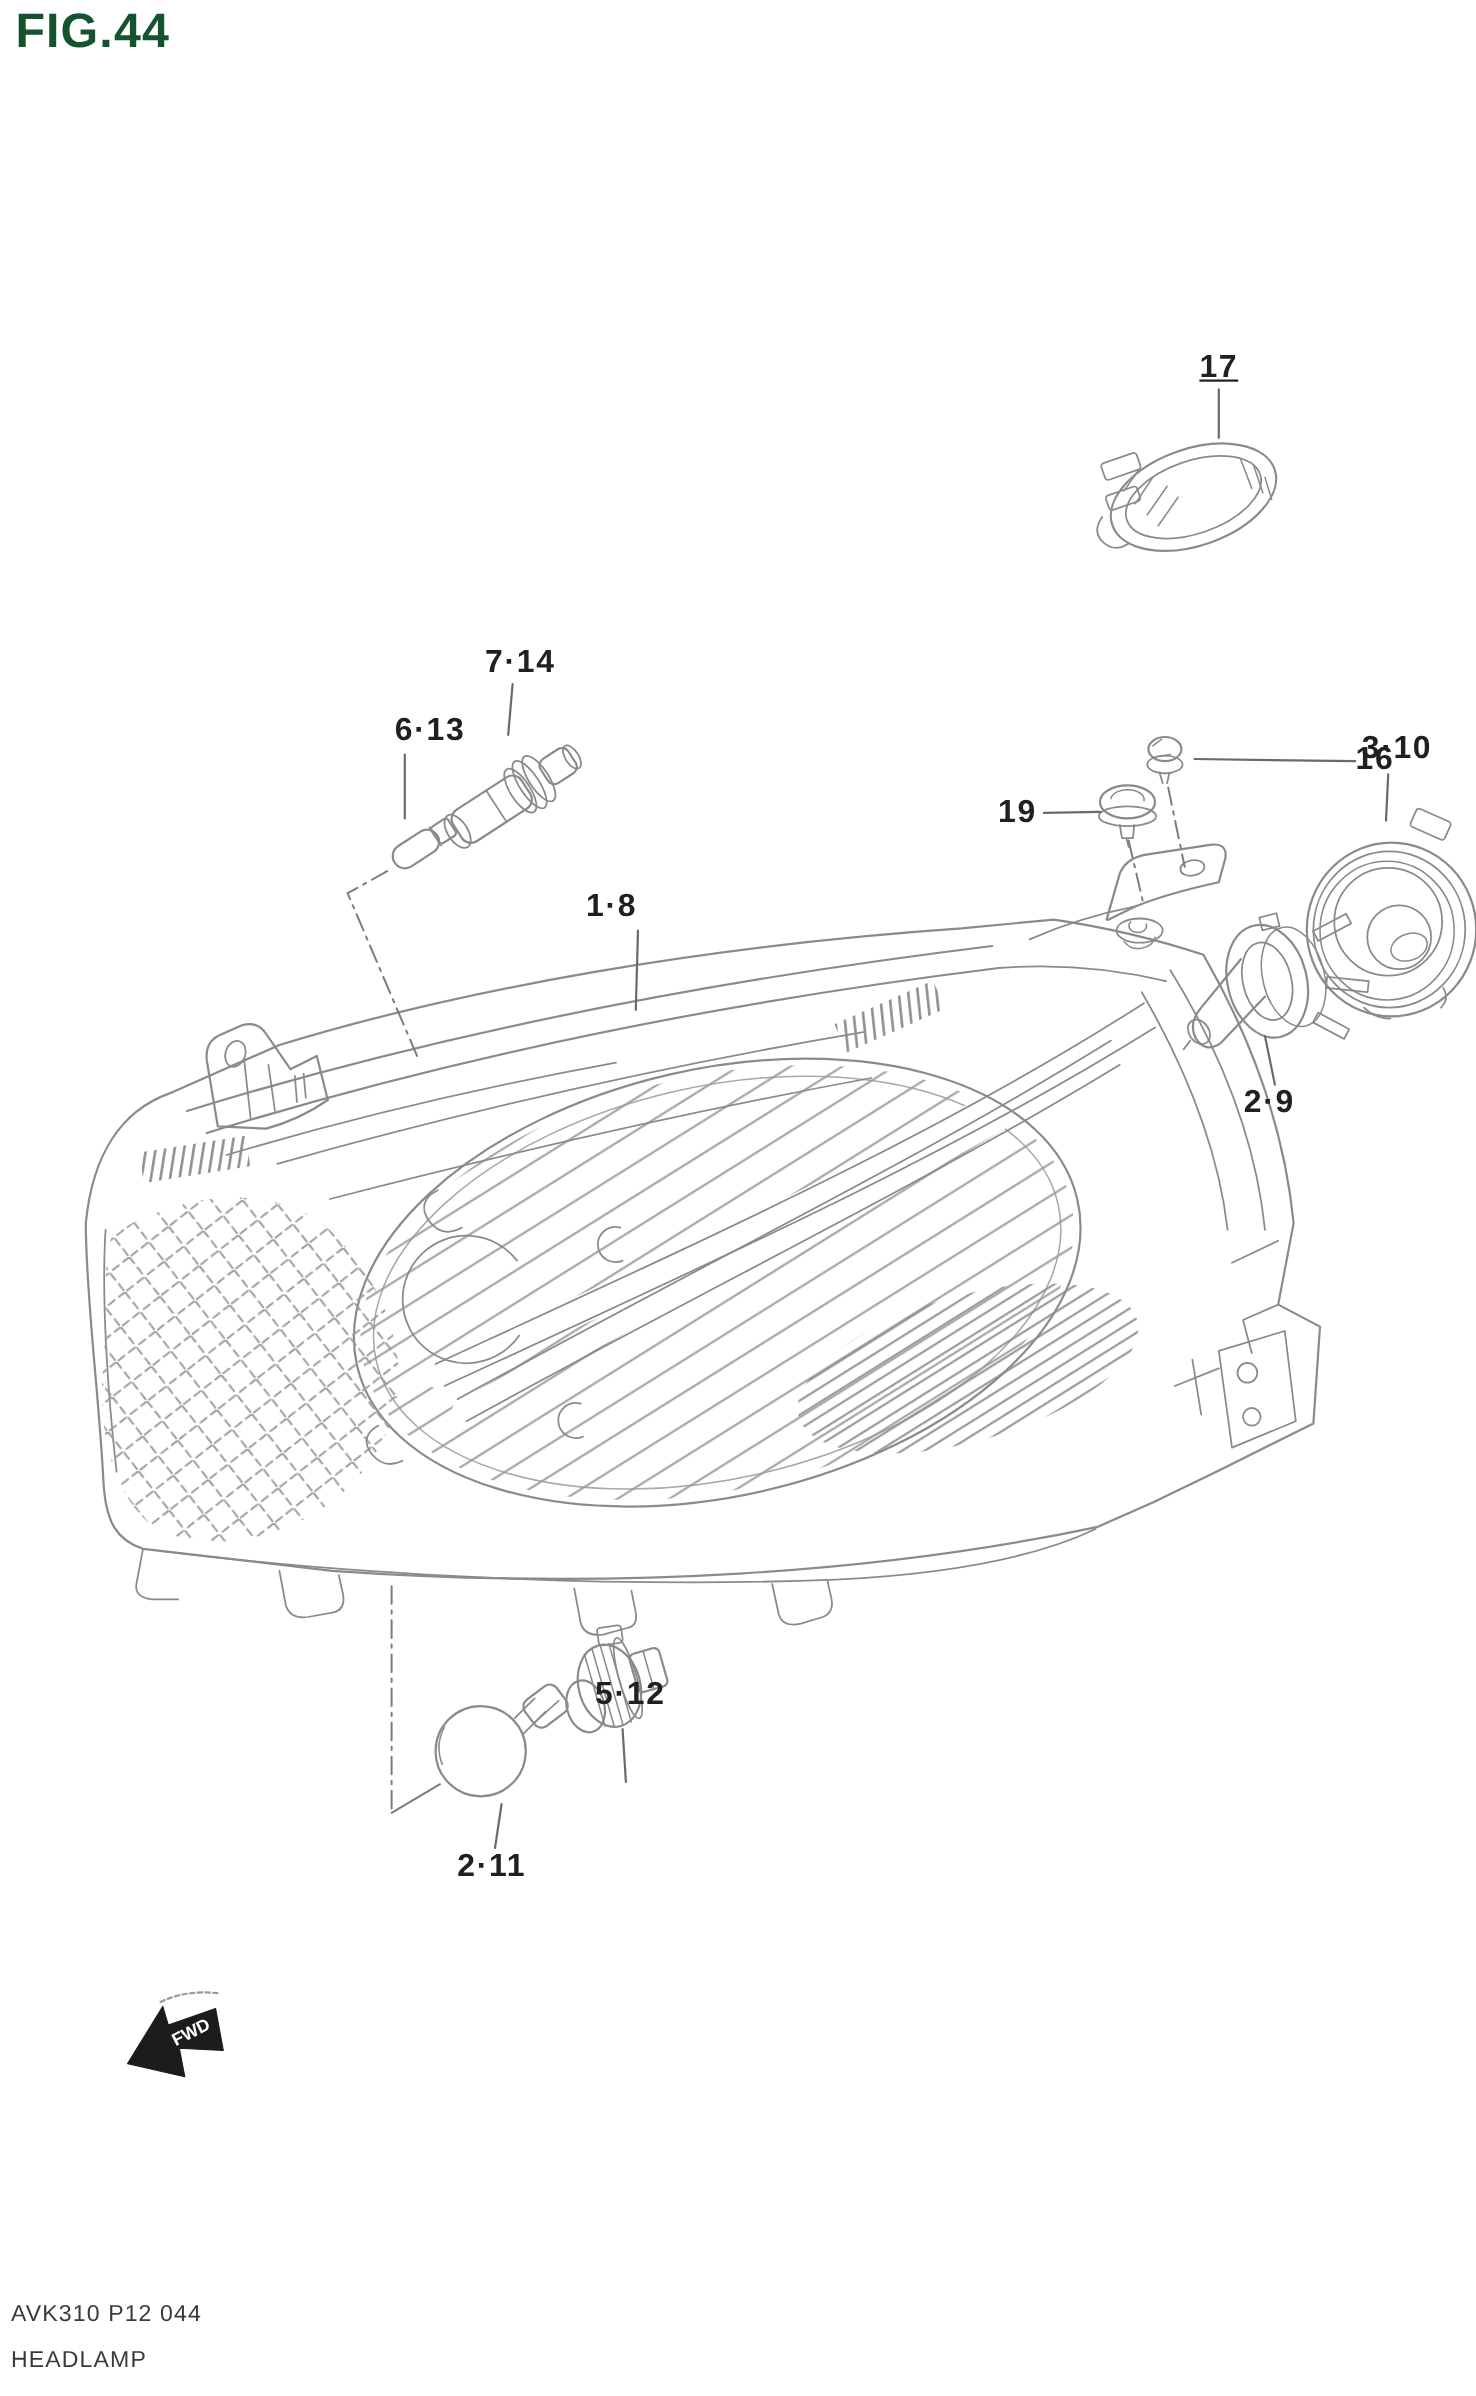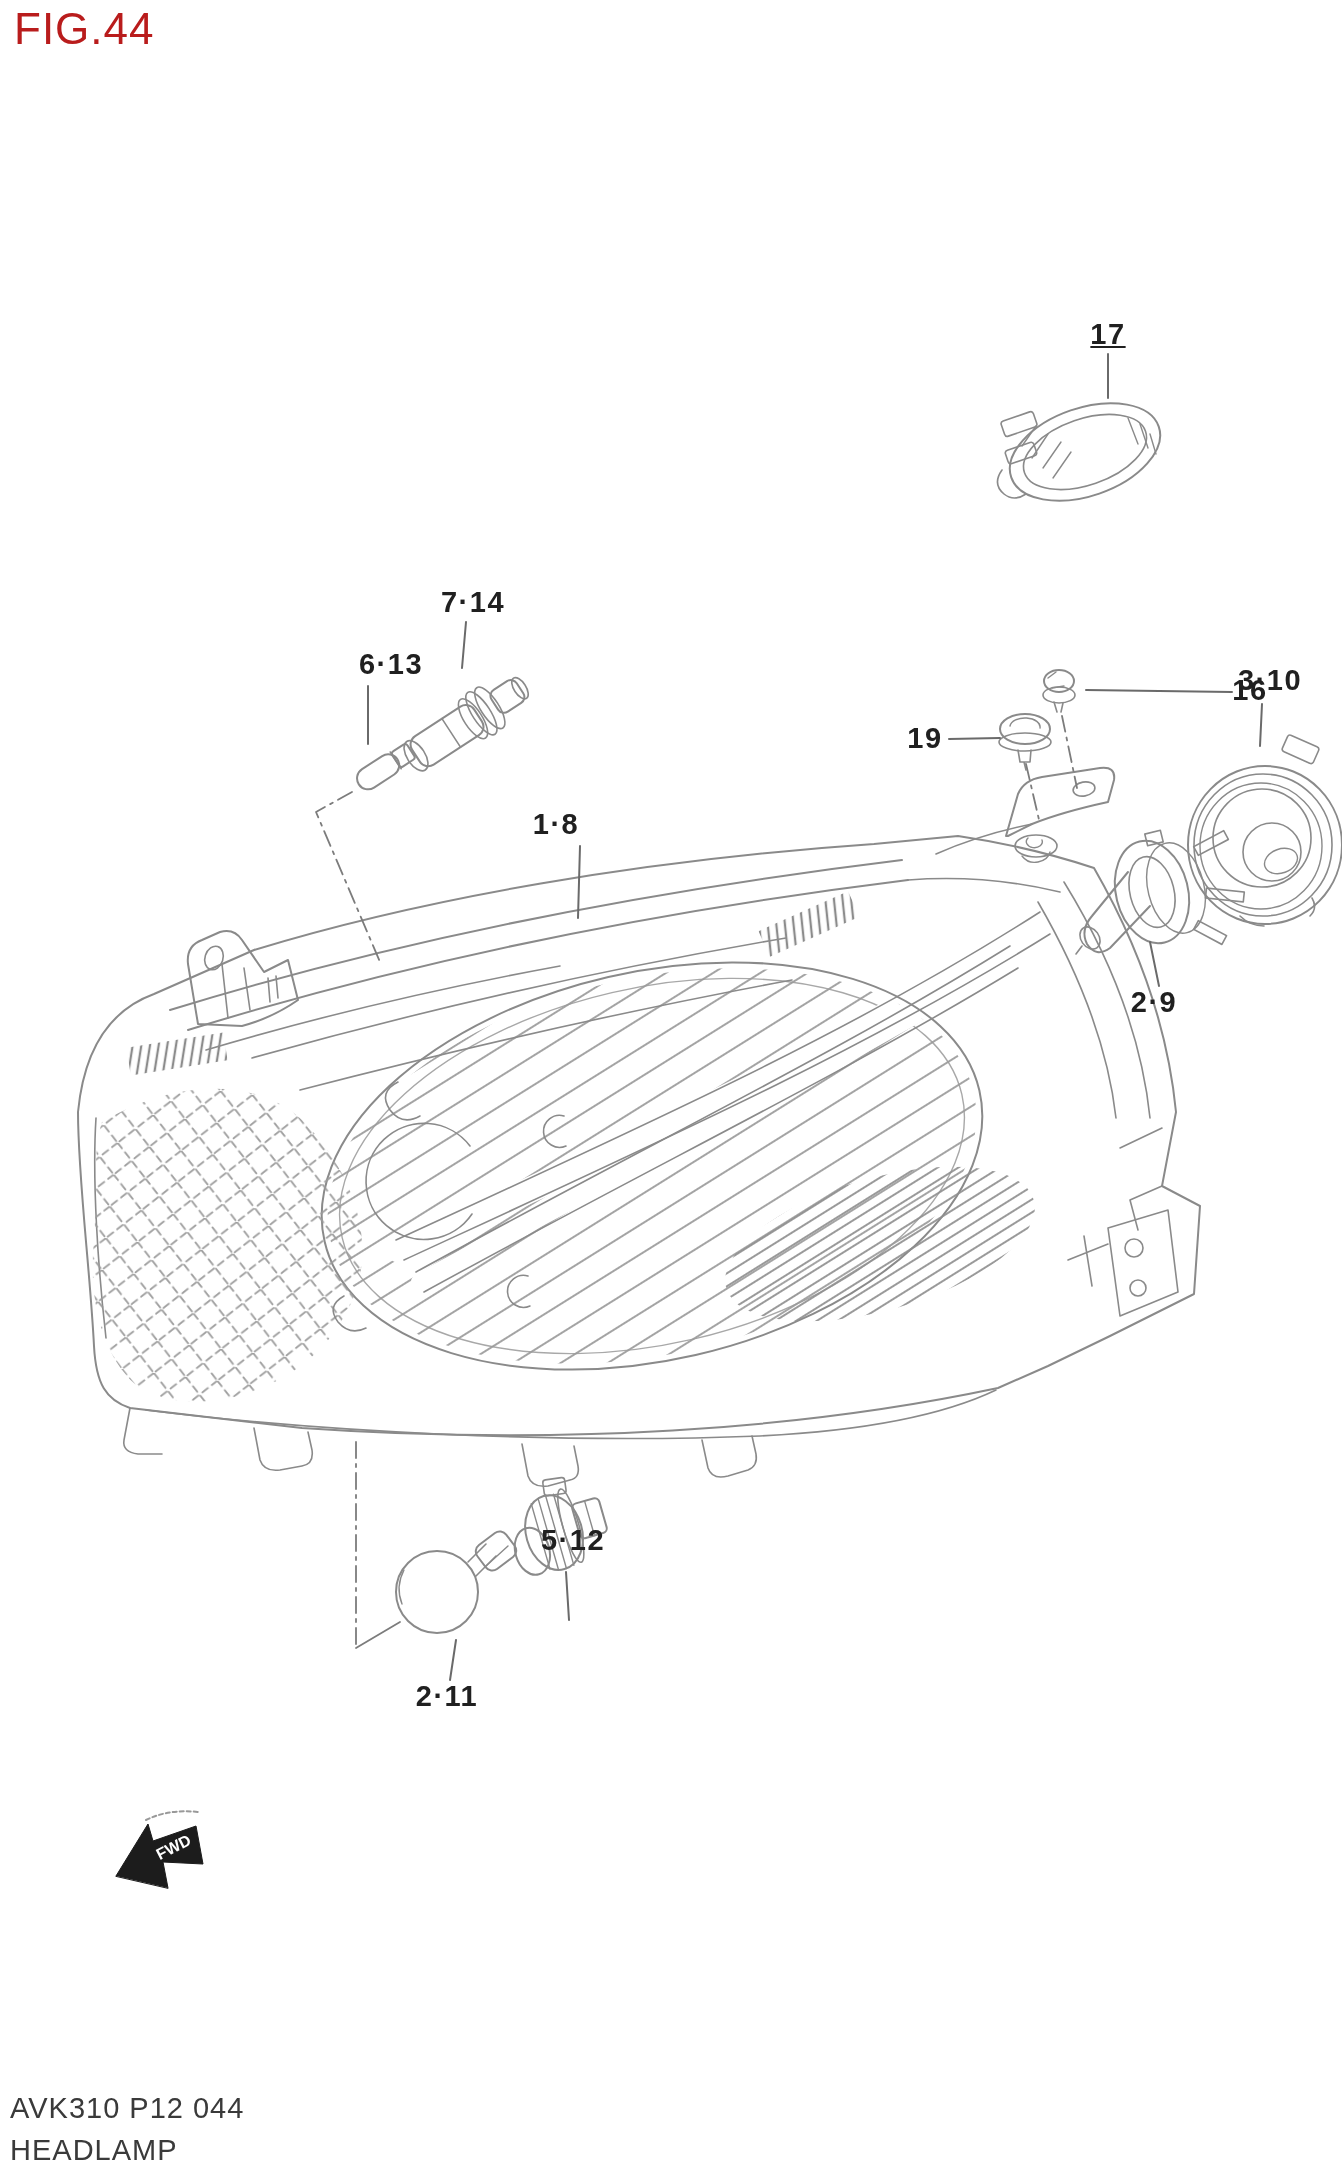--- a/index.html
+++ b/index.html
@@ -3,30 +3,30 @@
 <meta charset="utf-8">
 <style>
   html,body{margin:0;padding:0;background:#fff;}
   .stage{
     position:relative;width:1342px;height:2178px;background:#ffffff;
     font-family:"Liberation Sans",sans-serif;overflow:hidden;
   }
   .art{position:absolute;left:0;top:0;}
   .fig-title{
     position:absolute;left:14px;top:4px;
-    font-size:44px;font-weight:normal;color:#b91c1c;letter-spacing:1px;text-align:center;
+    font-size:44px;font-weight:bold;color:#14532d;letter-spacing:1px;text-align:center;
   }
   .callout{
     position:absolute;transform:translateX(-50%);
     font-size:29px;font-weight:bold;color:#202020;
     letter-spacing:1.5px;white-space:nowrap;
   }
   .footer-line{
     position:absolute;left:10px;
-    font-size:29px;font-weight:normal;color:#3a3a3a;letter-spacing:1px;
+    font-size:21px;font-weight:normal;color:#3a3a3a;letter-spacing:1px;
     white-space:nowrap;
   }
   .footer-code{top:2092px;}
   .footer-name{top:2134px;}
 </style>
 </head>
 <body>
 
 <div class="stage">
 

